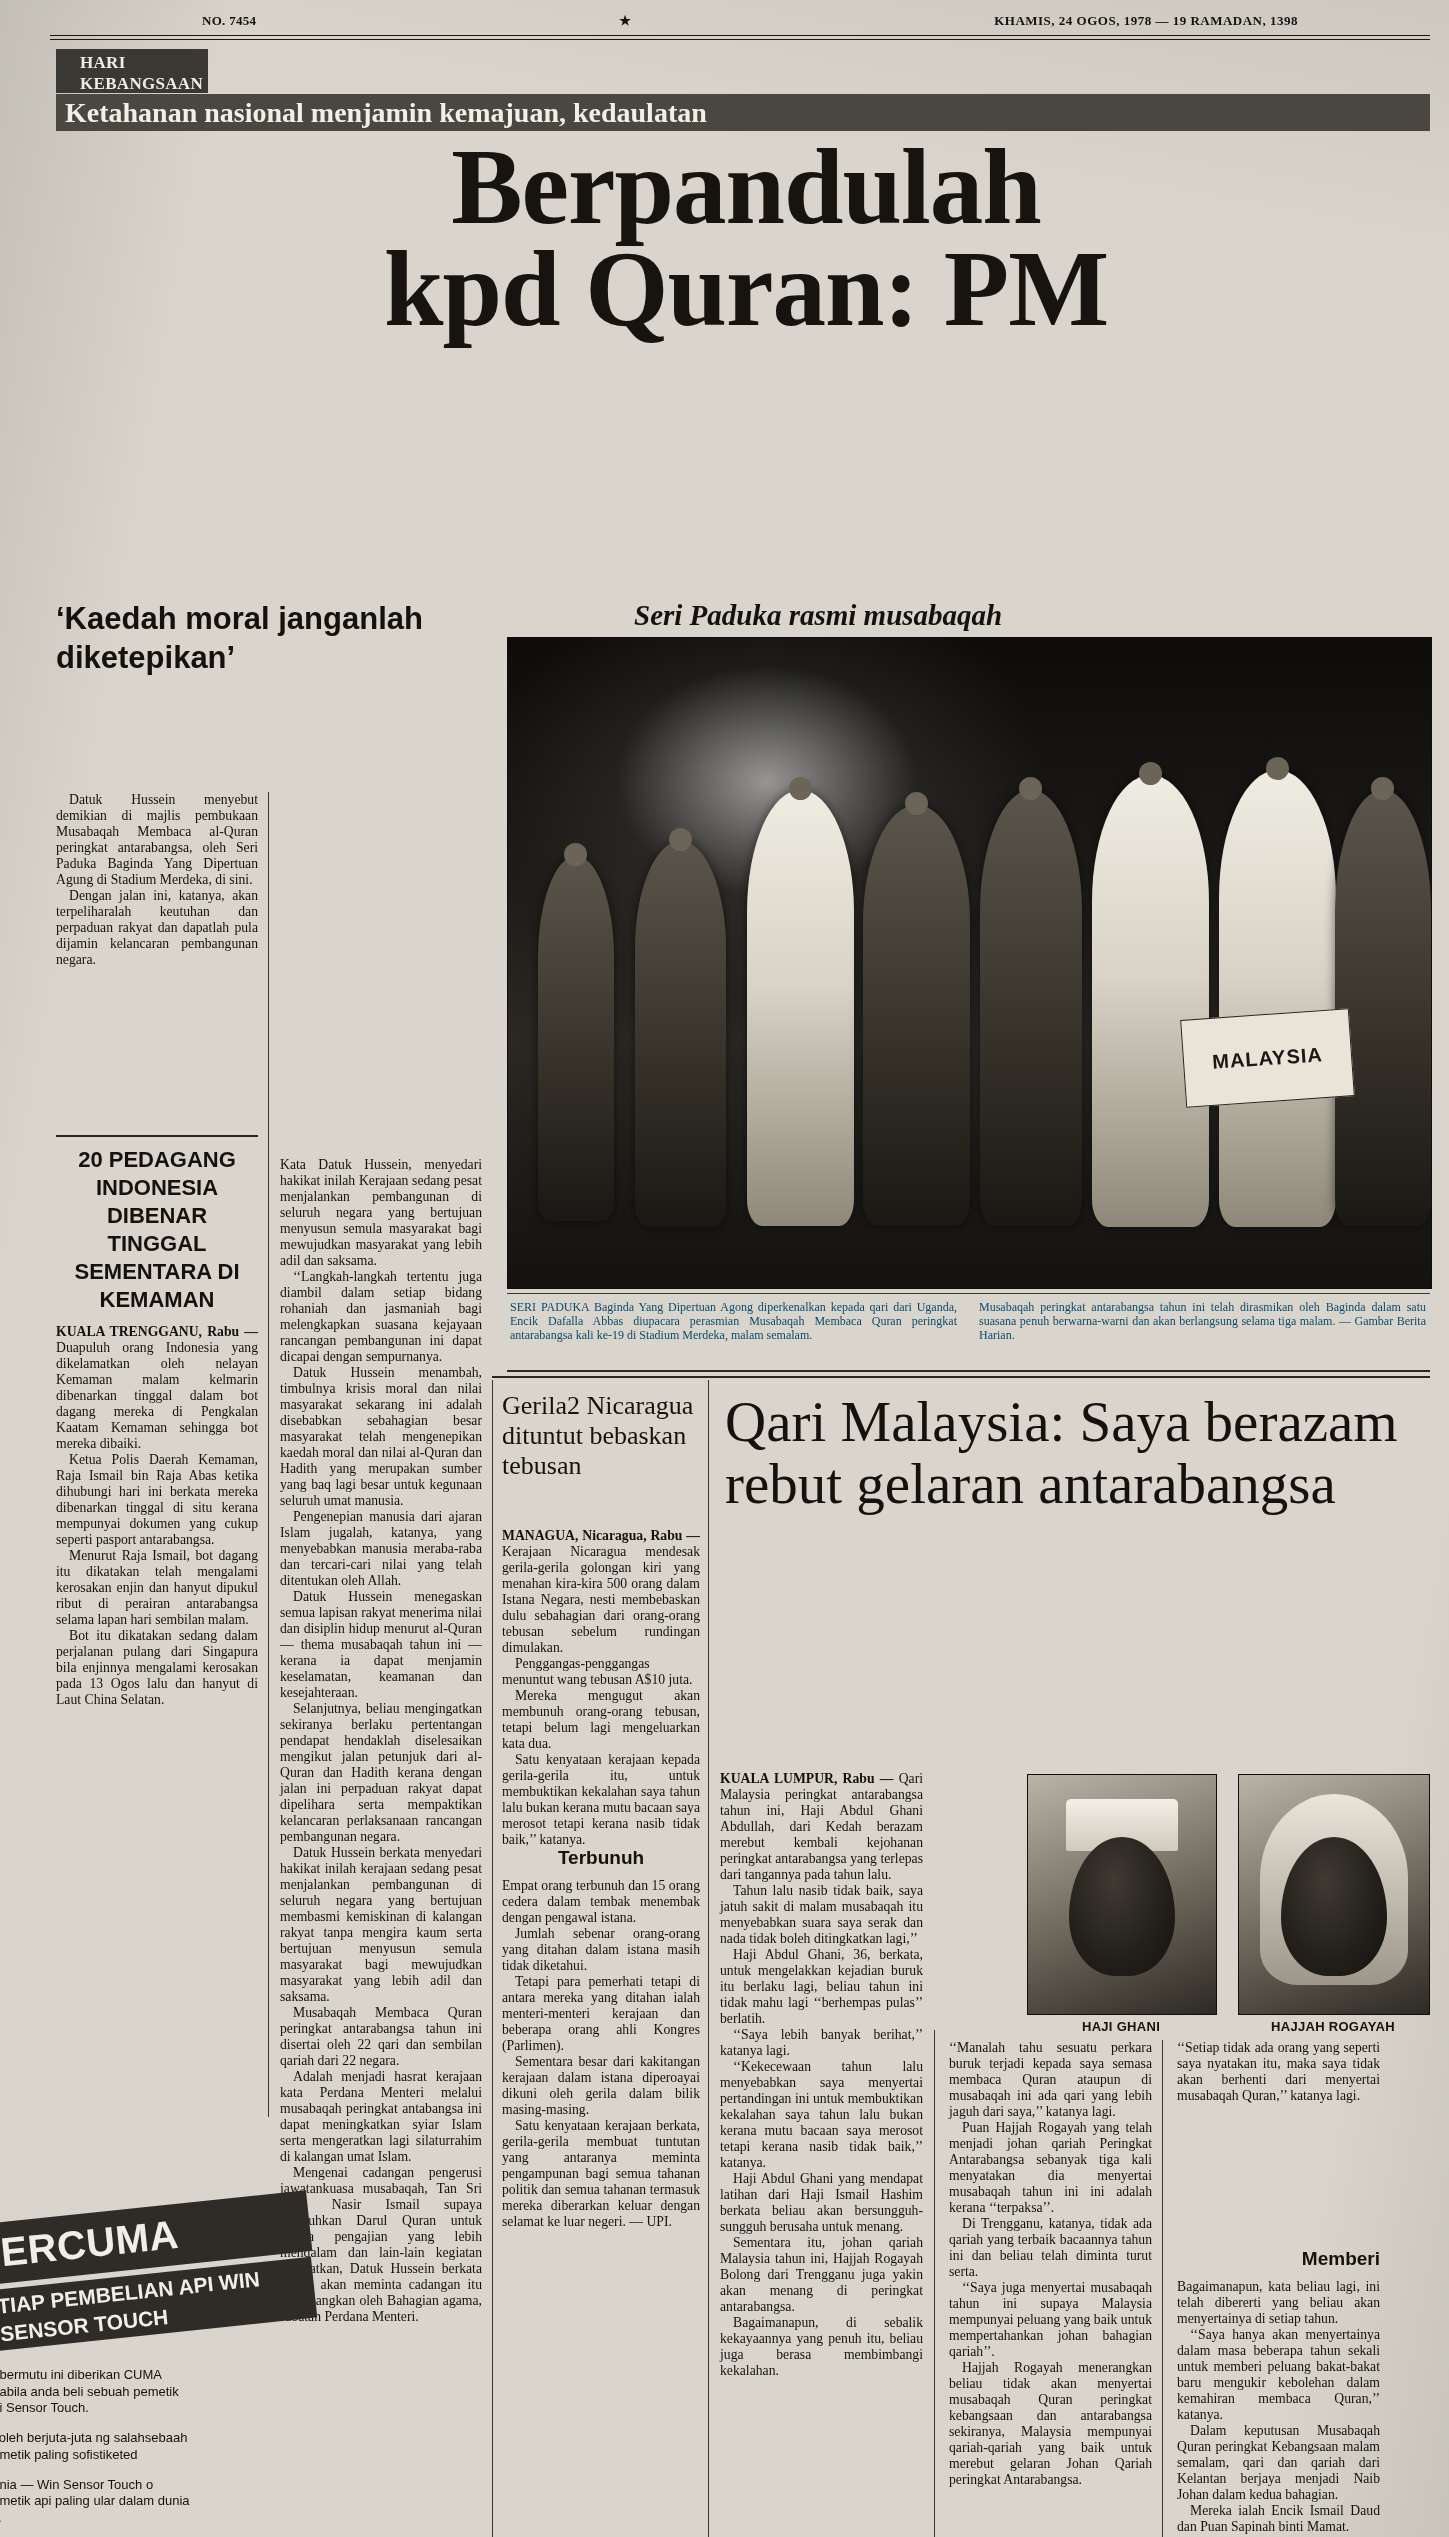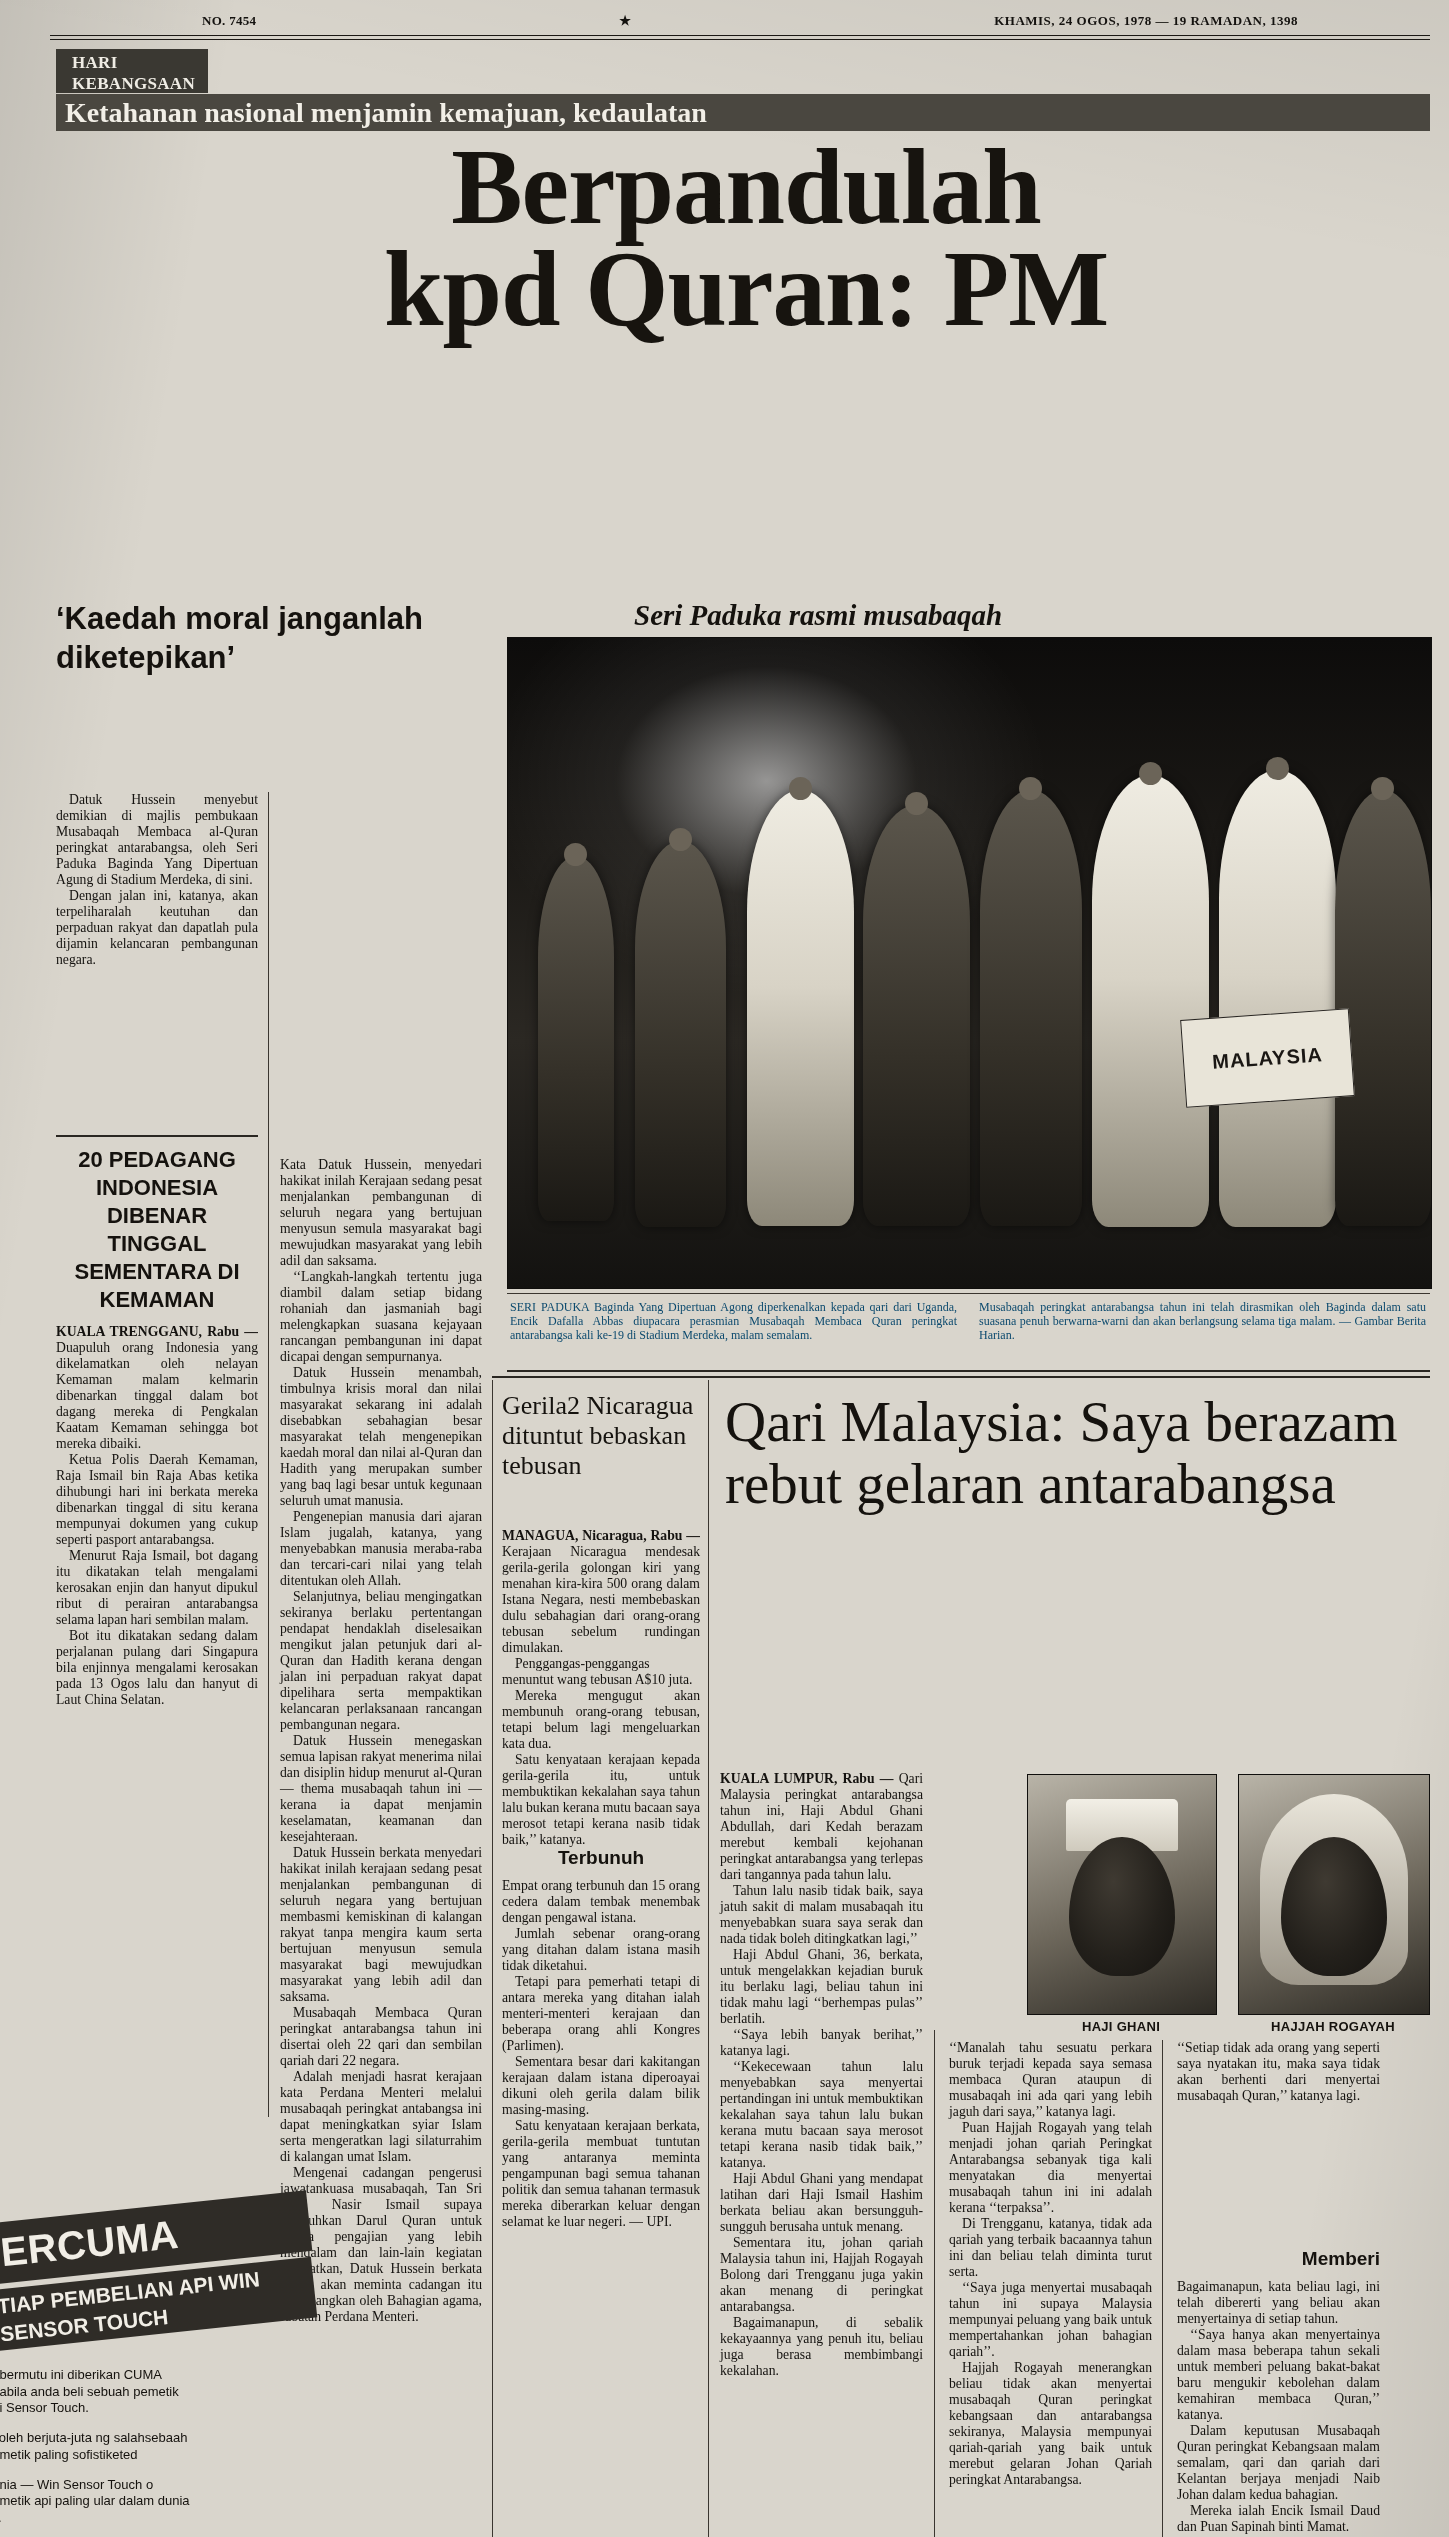--- a/index.html
+++ b/index.html
@@ -57,21 +57,21 @@
 
   
   .hari {
     position: absolute; left: 36px; top: 49px; width: 152px; height: 44px;
     background: #3a3832;
     color: #efece4;
     font-family: "Liberation Serif", serif;
     font-weight: bold;
     font-size: 17px;
     line-height: 21px;
-    padding: 3px 0 0 16px;
+    padding: 3px 0 0 24px;
     box-sizing: border-box;
     letter-spacing: 0.3px;
   }
 
   
   .kicker {
     position: absolute; left: 36px; top: 94px; width: 1374px; height: 37px;
     background: #4a4740;
     color: #f2efe7;
     font-family: "Liberation Serif", serif;
@@ -361,22 +361,22 @@
       <p>Menurut Raja Ismail, bot dagang itu dikatakan telah mengalami kerosakan enjin dan hanyut dipukul ribut di perairan antarabangsa selama lapan hari sembilan malam.</p>
       <p>Bot itu dikatakan sedang dalam perjalanan pulang dari Singapura bila enjinnya mengalami kerosakan pada 13 Ogos lalu dan hanyut di Laut China Selatan.</p>
     </div>
 
     <div class="vrule" style="left:248px; top:792px; height:1325px;"></div>
     <div class="col" style="left:260px; top:1157px; width:202px;">
       <p class="first">Kata Datuk Hussein, menyedari hakikat inilah Kerajaan sedang pesat menjalankan pembangunan di seluruh negara yang bertujuan menyusun semula masyarakat bagi mewujudkan masyarakat yang lebih adil dan saksama.</p>
       <p>‘‘Langkah-langkah tertentu juga diambil dalam setiap bidang rohaniah dan jasmaniah bagi melengkapkan suasana kejayaan rancangan pembangunan ini dapat dicapai dengan sempurnanya.</p>
       <p>Datuk Hussein menambah, timbulnya krisis moral dan nilai masyarakat sekarang ini adalah disebabkan sebahagian besar masyarakat telah mengenepikan kaedah moral dan nilai al-Quran dan Hadith yang merupakan sumber yang baq lagi besar untuk kegunaan seluruh umat manusia.</p>
       <p>Pengenepian manusia dari ajaran Islam jugalah, katanya, yang menyebabkan manusia meraba-raba dan tercari-cari nilai yang telah ditentukan oleh Allah.</p>
+      <p>Datuk Hussein menegaskan semua lapisan rakyat menerima nilai dan disiplin hidup menurut al-Quran — thema musabaqah tahun ini — kerana ia dapat menjamin keselamatan, keamanan dan kesejahteraan.</p>
       <p>Selanjutnya, beliau mengingatkan sekiranya berlaku pertentangan pendapat hendaklah diselesaikan mengikut jalan petunjuk dari al-Quran dan Hadith kerana dengan jalan ini perpaduan rakyat dapat dipelihara serta mempaktikan kelancaran perlaksanaan rancangan pembangunan negara.</p>
-      <p>Datuk Hussein menegaskan semua lapisan rakyat menerima nilai dan disiplin hidup menurut al-Quran — thema musabaqah tahun ini — kerana ia dapat menjamin keselamatan, keamanan dan kesejahteraan.</p>
       <p>Datuk Hussein berkata menyedari hakikat inilah kerajaan sedang pesat menjalankan pembangunan di seluruh negara yang bertujuan membasmi kemiskinan di kalangan rakyat tanpa mengira kaum serta bertujuan menyusun semula masyarakat bagi mewujudkan masyarakat yang lebih adil dan saksama.</p>
       <p>Musabaqah Membaca Quran peringkat antarabangsa tahun ini disertai oleh 22 qari dan sembilan qariah dari 22 negara.</p>
       <p>Adalah menjadi hasrat kerajaan kata Perdana Menteri melalui musabaqah peringkat antabangsa ini dapat meningkatkan syiar Islam serta mengeratkan lagi silaturrahim di kalangan umat Islam.</p>
       <p>Mengenai cadangan pengerusi jawatankuasa musabaqah, Tan Sri Syed Nasir Ismail supaya ditubuhkan Darul Quran untuk sepala pengajian yang lebih mendalam dan lain-lain kegiatan dipusatkan, Datuk Hussein berkata beliau akan meminta cadangan itu ditimbangkan oleh Bahagian agama, Jabatan Perdana Menteri.</p>
     </div>
 
     <div class="hrule thick" style="left:472px; top:1376px; width:938px;"></div>
 
     <div class="vrule" style="left:472px; top:1380px; height:1248px;"></div>
     <div class="vrule" style="left:688px; top:1380px; height:1248px;"></div>

